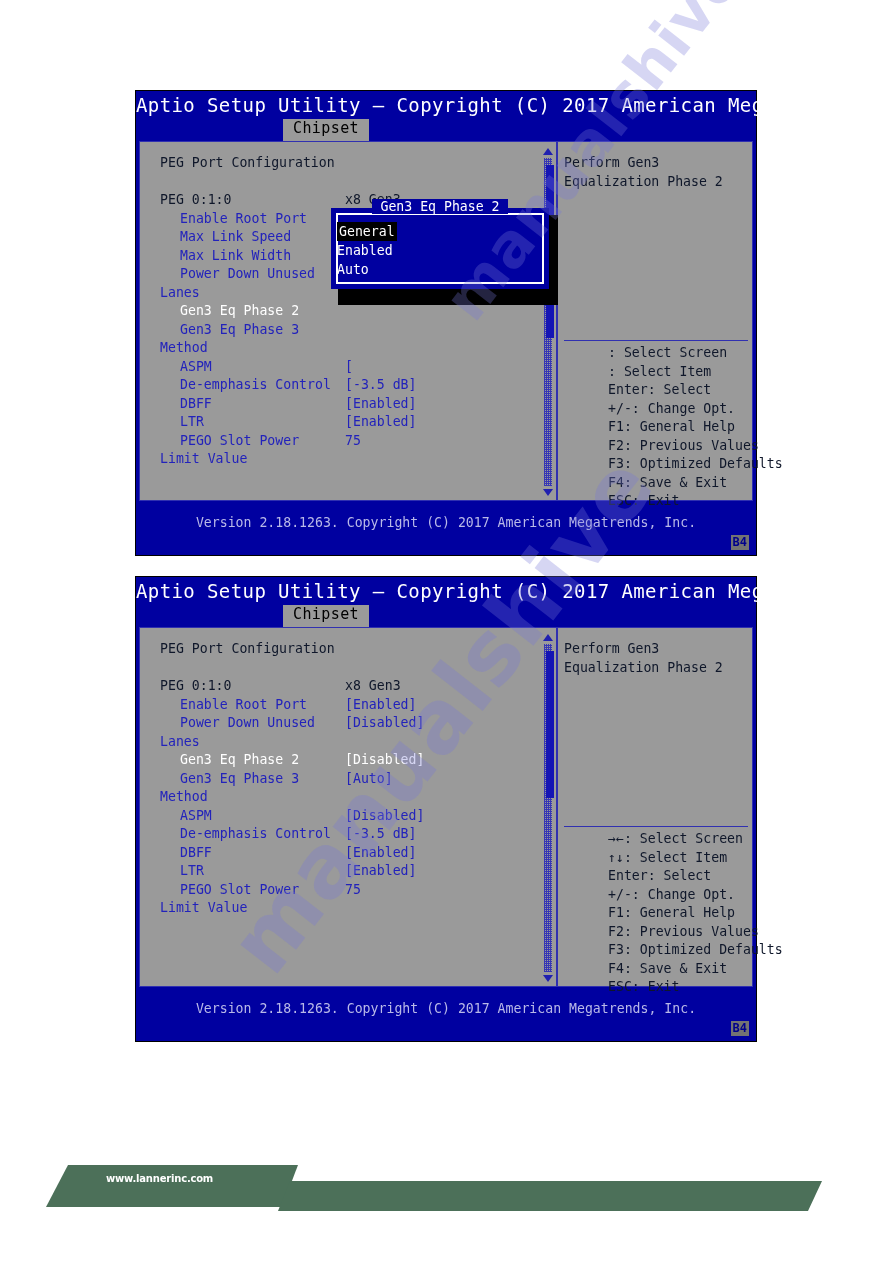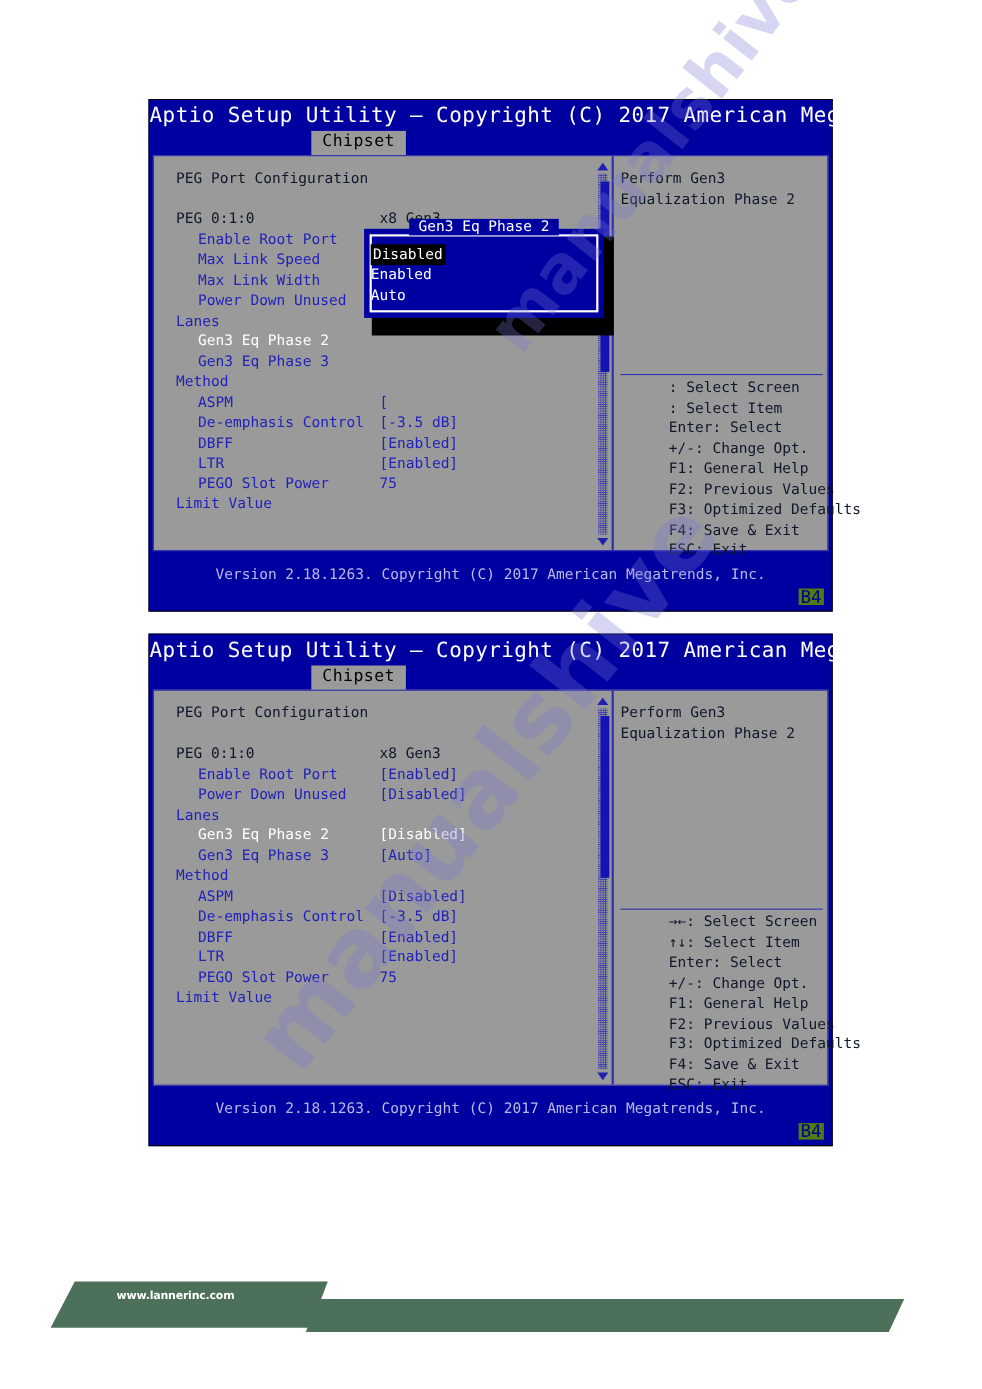--- a/index.html
+++ b/index.html
@@ -208,25 +208,26 @@
     color: #b9b9e8;
     font-size: 13.2px;
     line-height: 22px;
     text-align: center;
     white-space: nowrap;
   }
   .page-badge {
     position: absolute;
     right: 4px;
     bottom: 2px;
-    background: #4d7c0f;
+    background: #737373;
     color: #00008c;
-    font-size: 16px;
+    font-size: 12px;
     line-height: 15px;
     padding: 0 2px;
+    font-weight: bold;
   }
 
   
   .modal-shadow {
     position: absolute;
     left: 202px;
     top: 124px;
     width: 220px;
     height: 90px;
     background: #000000;
@@ -377,21 +378,21 @@
 
   </div>
 
   <div class="modal-shadow"></div>
   <div class="modal">
     <div class="modal-inner"></div>
     <div class="modal-title">
       <span>Gen3 Eq Phase 2</span>
     </div>
     <div class="modal-opts" id="top-dropdown-opts">
-        <div class="opt"><span class="opt selected">Disabled</span></div>
+        <div class="opt"><span class="opt selected">General</span></div>
         <div class="opt"><span class="">Enabled</span></div>
         <div class="opt"><span class="">Auto</span></div>
       </div>
   </div>
 
   <div class="bios-footer">
     <div class="ver">Version 2.18.1263. Copyright (C) 2017 American Megatrends, Inc.</div>
     <div class="page-badge">B4</div>
   </div>
 

